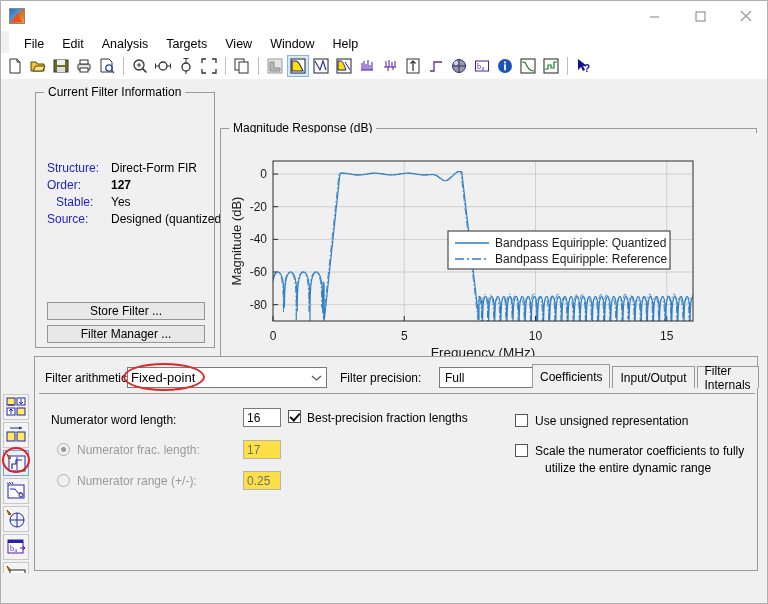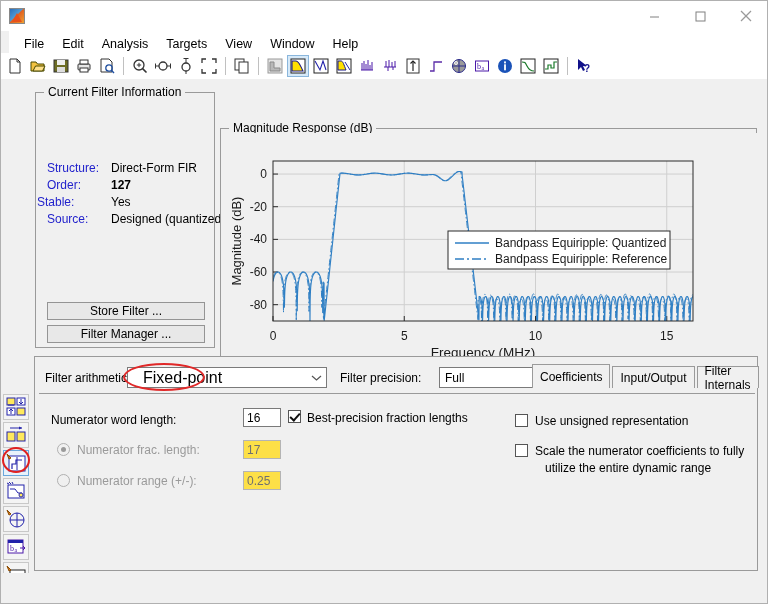--- a/index.html
+++ b/index.html
@@ -121,21 +121,21 @@
   #bottom-panel {
     position: absolute; left: 33px; top: 355px; width: 724px; height: 215px;
     background: #f0f0f0; border: 1px solid #9a9a9a;
   }
   #arith-label { position: absolute; left: 10px; top: 14px; font-size: 12px; }
   #arith-select {
     position: absolute; left: 92px; top: 10px; width: 200px; height: 21px;
     background: #ffffff; border: 1px solid #7a7a7a;
     display: flex; align-items: center;
   }
-  #arith-select .val { padding-left: 15px; font-size: 16px; flex: 1; }
+  #arith-select .val { padding-left: 3px; font-size: 13px; flex: 1; }
   .combo-arrow {
     width: 20px; height: 19px; display: flex; align-items: center; justify-content: center;
     color: #555;
   }
   #arith-ellipse {
     position: absolute; left: 88px; top: 6px; width: 82px; height: 28px;
     border: 2px solid #e02828; border-radius: 50%; pointer-events: none;
   }
   #prec-label { position: absolute; left: 305px; top: 14px; font-size: 12px; }
   #prec-select {
@@ -471,21 +471,21 @@
 
   <div class="groupbox" id="filter-info">
     <div class="gb-title">Current Filter Information</div>
 
     <div class="fi-row fi-label" style="left:11px; top:68px;">Structure:</div>
     <div class="fi-row fi-value" style="left:75px; top:68px;">Direct-Form FIR</div>
 
     <div class="fi-row fi-label" style="left:11px; top:85px;">Order:</div>
     <div class="fi-row fi-value" style="left:75px; top:85px;font-weight:bold;">127</div>
 
-    <div class="fi-row fi-label" style="left:1px; top:102px;">Stable:</div>
+    <div class="fi-row fi-label" style="left:20px; top:102px;">Stable:</div>
     <div class="fi-row fi-value" style="left:75px; top:102px;">Yes</div>
 
     <div class="fi-row fi-label" style="left:11px; top:119px;">Source:</div>
     <div class="fi-row fi-value" style="left:75px; top:119px;">Designed (quantized)</div>
 
     <div class="btn" id="store-filter-btn">Store Filter ...</div>
     <div class="btn" id="filter-manager-btn">Filter Manager ...</div>
   </div>
 
   <div class="groupbox" id="mag-resp">

